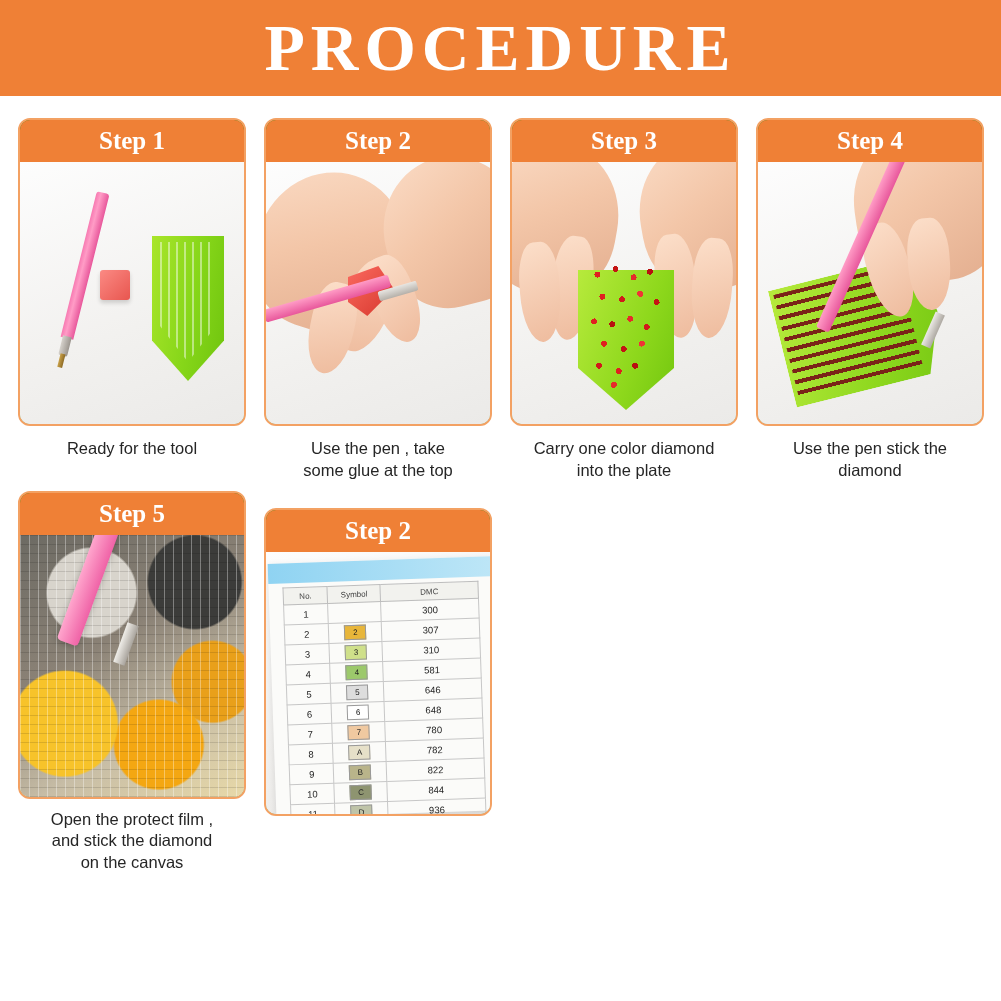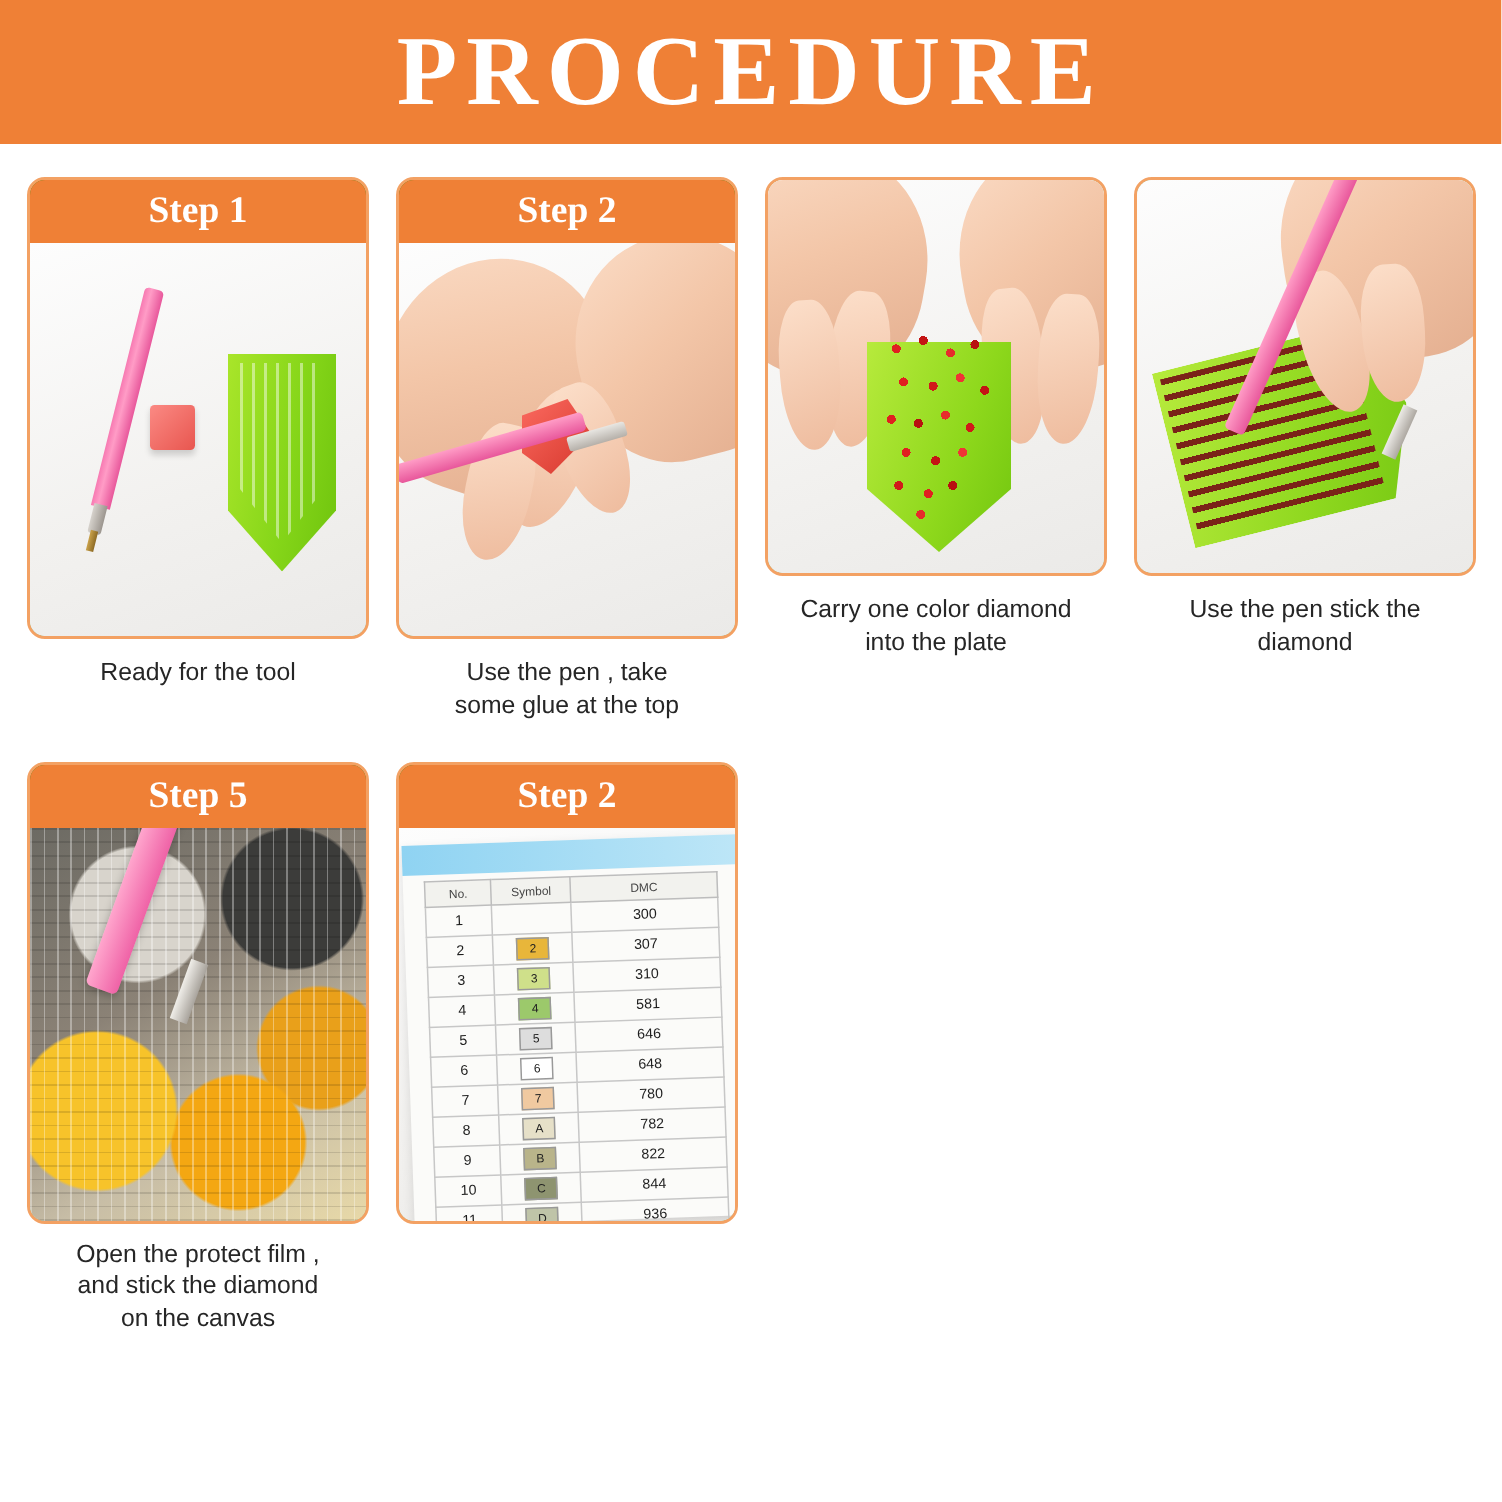--- a/index.html
+++ b/index.html
@@ -382,56 +382,62 @@
         <div class="ph s2-pen-tip"></div>
         <div class="photo-fade"></div>
       </div>
     </div>
     <div class="step-caption">Use the pen , take
 some glue at the top</div>
   </div>
 
   <div class="step-cell row1">
     <div class="step-card">
+      <div class="step-header">
+        <span class="step-header-label">Step 3</span>
+      </div>
       <div class="step-photo">
         <div class="bg-white"></div>
         <div class="hand s3-hand-l"></div>
         <div class="finger s3-f1"></div>
         <div class="finger s3-f2"></div>
         <div class="hand s3-hand-r"></div>
         <div class="finger s3-f3"></div>
         <div class="finger s3-f4"></div>
         <div class="ph s3-tray"></div>
         <div class="ph s3-beads"></div>
         <div class="photo-fade"></div>
       </div>
     </div>
     <div class="step-caption">Carry one color diamond
 into the plate</div>
   </div>
 
   <div class="step-cell row1">
     <div class="step-card">
+      <div class="step-header">
+        <span class="step-header-label">Step 4</span>
+      </div>
       <div class="step-photo">
         <div class="bg-white"></div>
         <div class="ph s4-tray"></div>
         <div class="ph s4-rows"></div>
         <div class="hand s4-hand"></div>
         <div class="finger s4-f1"></div>
         <div class="finger s4-f2"></div>
         <div class="ph s4-pen"></div>
         <div class="ph s4-pen-tip"></div>
         <div class="photo-fade"></div>
       </div>
     </div>
     <div class="step-caption">Use the pen stick the
 diamond</div>
   </div>
 
-  <div class="step-cell row2" style="margin-top:26px">
+  <div class="step-cell row2" style="margin-top:9px">
     <div class="step-card">
       <div class="step-header">
         <span class="step-header-label">Step 5</span>
       </div>
       <div class="step-photo">
         <div class="s5-bg"></div>
         <div class="mosaic"></div>
         <div class="ph s5-pen"></div>
         <div class="ph s5-pen-tip"></div>
       </div>

